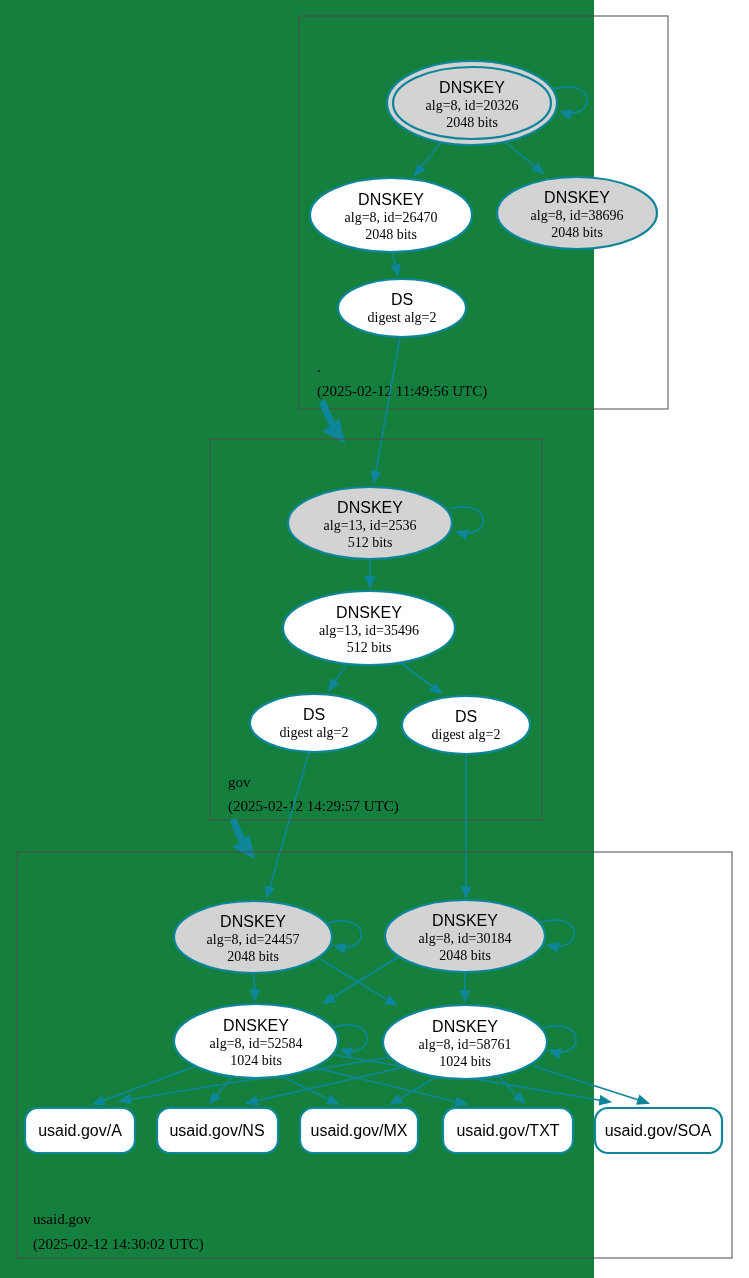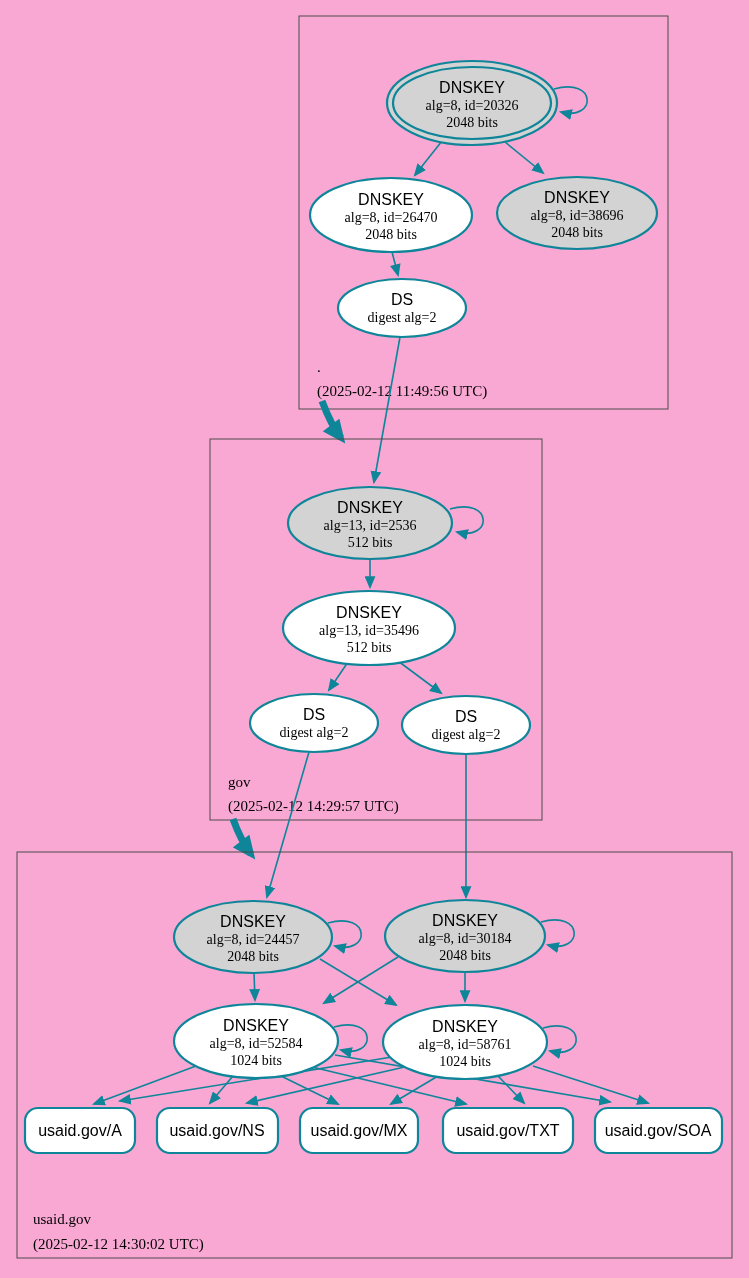--- a/index.html
+++ b/index.html
@@ -1,16 +1,16 @@
 <!DOCTYPE html>
 <html><head>
 <meta charset="utf-8">
 <style>
   html,body{margin:0;padding:0;background:#ffffff;}
-  .stage{position:relative;width:749px;height:1278px;background:#f9a8d4;text-align:center;}
+  .stage{position:relative;width:594px;height:1278px;background:#15803d;text-align:center;}
   svg{display:block;}
   .zonebox{fill:none;stroke:#4d4d4d;stroke-width:1;}
   .edge{fill:none;stroke:#0e8599;stroke-width:1.6;}
   .edge-thick{fill:none;stroke:#0e8599;stroke-width:7;}
   .node{stroke:#0e8599;stroke-width:2.2;}
   .node-white{fill:#ffffff;}
   .node-gray{fill:#d3d3d3;}
   .rrset{fill:#ffffff;stroke:#0e8599;stroke-width:2.2;}
   .t-title{font-family:"Liberation Sans",sans-serif;font-size:16px;fill:#000000;}
   .t-detail{font-family:"Liberation Serif",serif;font-size:14px;fill:#000000;}

